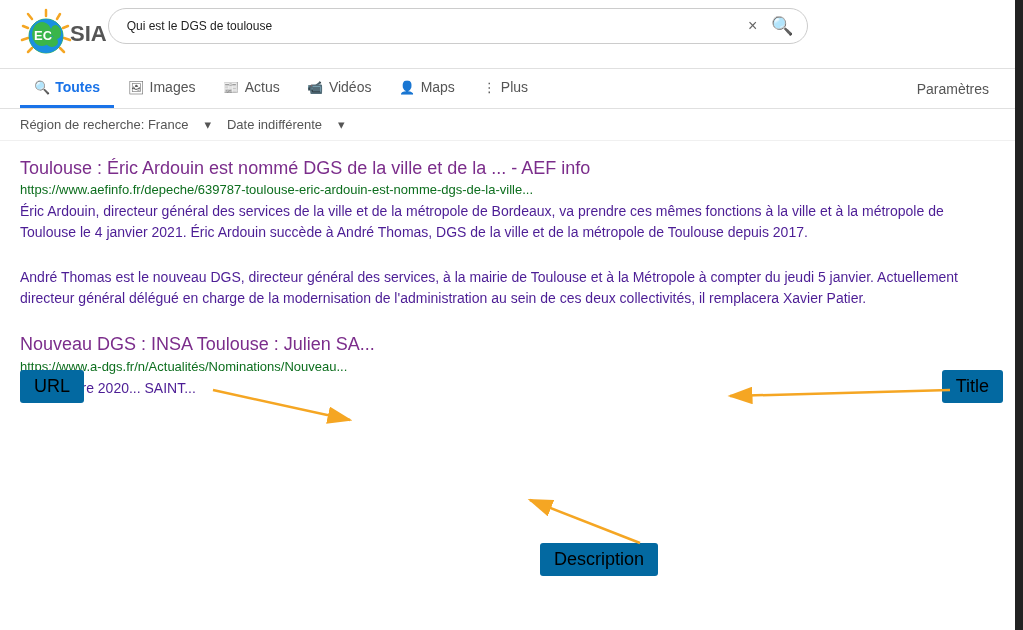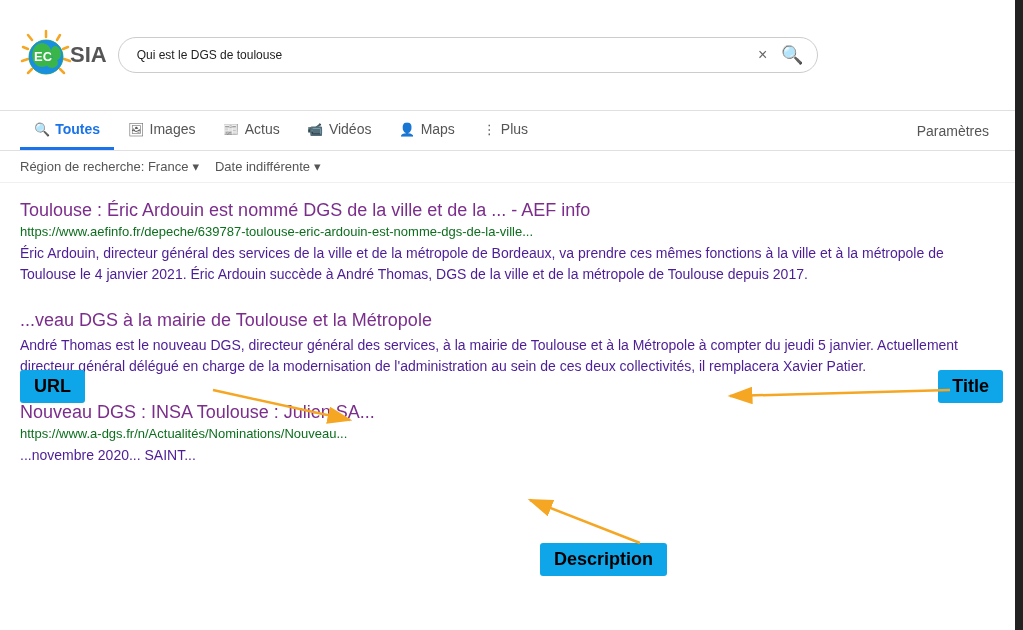--- a/index.html
+++ b/index.html
@@ -8,23 +8,23 @@
       background: #fff;
       width: 1023px;
       height: 630px;
       overflow: hidden;
       position: relative;
     }
 
     
     .header {
       display: flex;
-      align-items: center;
-      padding: 29px 20px;
-      gap: 11px;
+      align-items: flex-start;
+      padding: 8px 20px;
+      gap: 1px;
       border-bottom: 1px solid #e0e0e0;
     }
 
     .logo-container {
       display: flex;
       align-items: center;
       gap: 2px;
       flex-shrink: 0;
     }
 
@@ -110,21 +110,21 @@
       padding: 8px 20px;
       gap: 16px;
       font-size: 13px;
       color: #555;
       border-bottom: 1px solid #f0f0f0;
     }
 
     .filter-btn {
       display: flex;
       align-items: center;
-      gap: 4px;
+      gap: 16px;
       background: none;
       border: none;
       font-size: 13px;
       color: #555;
       cursor: pointer;
     }
 
     
     .main-content {
       padding: 16px 20px;
@@ -156,23 +156,23 @@
 
     .result-desc {
       font-size: 14px;
       color: #4c1d95;
       line-height: 1.5;
     }
 
     
     .annotation {
       position: absolute;
-      background: #0ea5e9;
+      background: #0369a1;
       color: #000;
-      font-weight: bold;
+      font-weight: normal;
       font-size: 18px;
       padding: 6px 14px;
       border-radius: 3px;
     }
 
     .annotation-url {
       left: 20px;
       top: 370px;
     }
 
@@ -285,21 +285,20 @@
 
 <div class="main-content">
 
   <div class="result-item">
     <a class="result-title">Toulouse : Éric Ardouin est nommé DGS de la ville et de la ... - AEF info</a>
     <span class="result-url">https://www.aefinfo.fr/depeche/639787-toulouse-eric-ardouin-est-nomme-dgs-de-la-ville...</span>
     <span class="result-desc">Éric Ardouin, directeur général des services de la ville et de la métropole de Bordeaux, va prendre ces mêmes fonctions à la ville et à la métropole de Toulouse le 4 janvier 2021. Éric Ardouin succède à André Thomas, DGS de la ville et de la métropole de Toulouse depuis 2017.</span>
   </div>
 
   <div class="result-item" style="position:relative;">
-    <a class="result-title">...veau DGS à la mairie de Toulouse et la Métropole</a>
     <span class="result-desc">André Thomas est le nouveau DGS, directeur général des services, à la mairie de Toulouse et à la Métropole à compter du jeudi 5 janvier. Actuellement directeur général délégué en charge de la modernisation de l'administration au sein de ces deux collectivités, il remplacera Xavier Patier.</span>
   </div>
 
   <div class="result-item">
     <a class="result-title">Nouveau DGS : INSA Toulouse : Julien SA...</a>
     <span class="result-url">https://www.a-dgs.fr/n/Actualités/Nominations/Nouveau...</span>
     <span class="result-desc">...novembre 2020... SAINT...</span>
   </div>
 
 </div>

